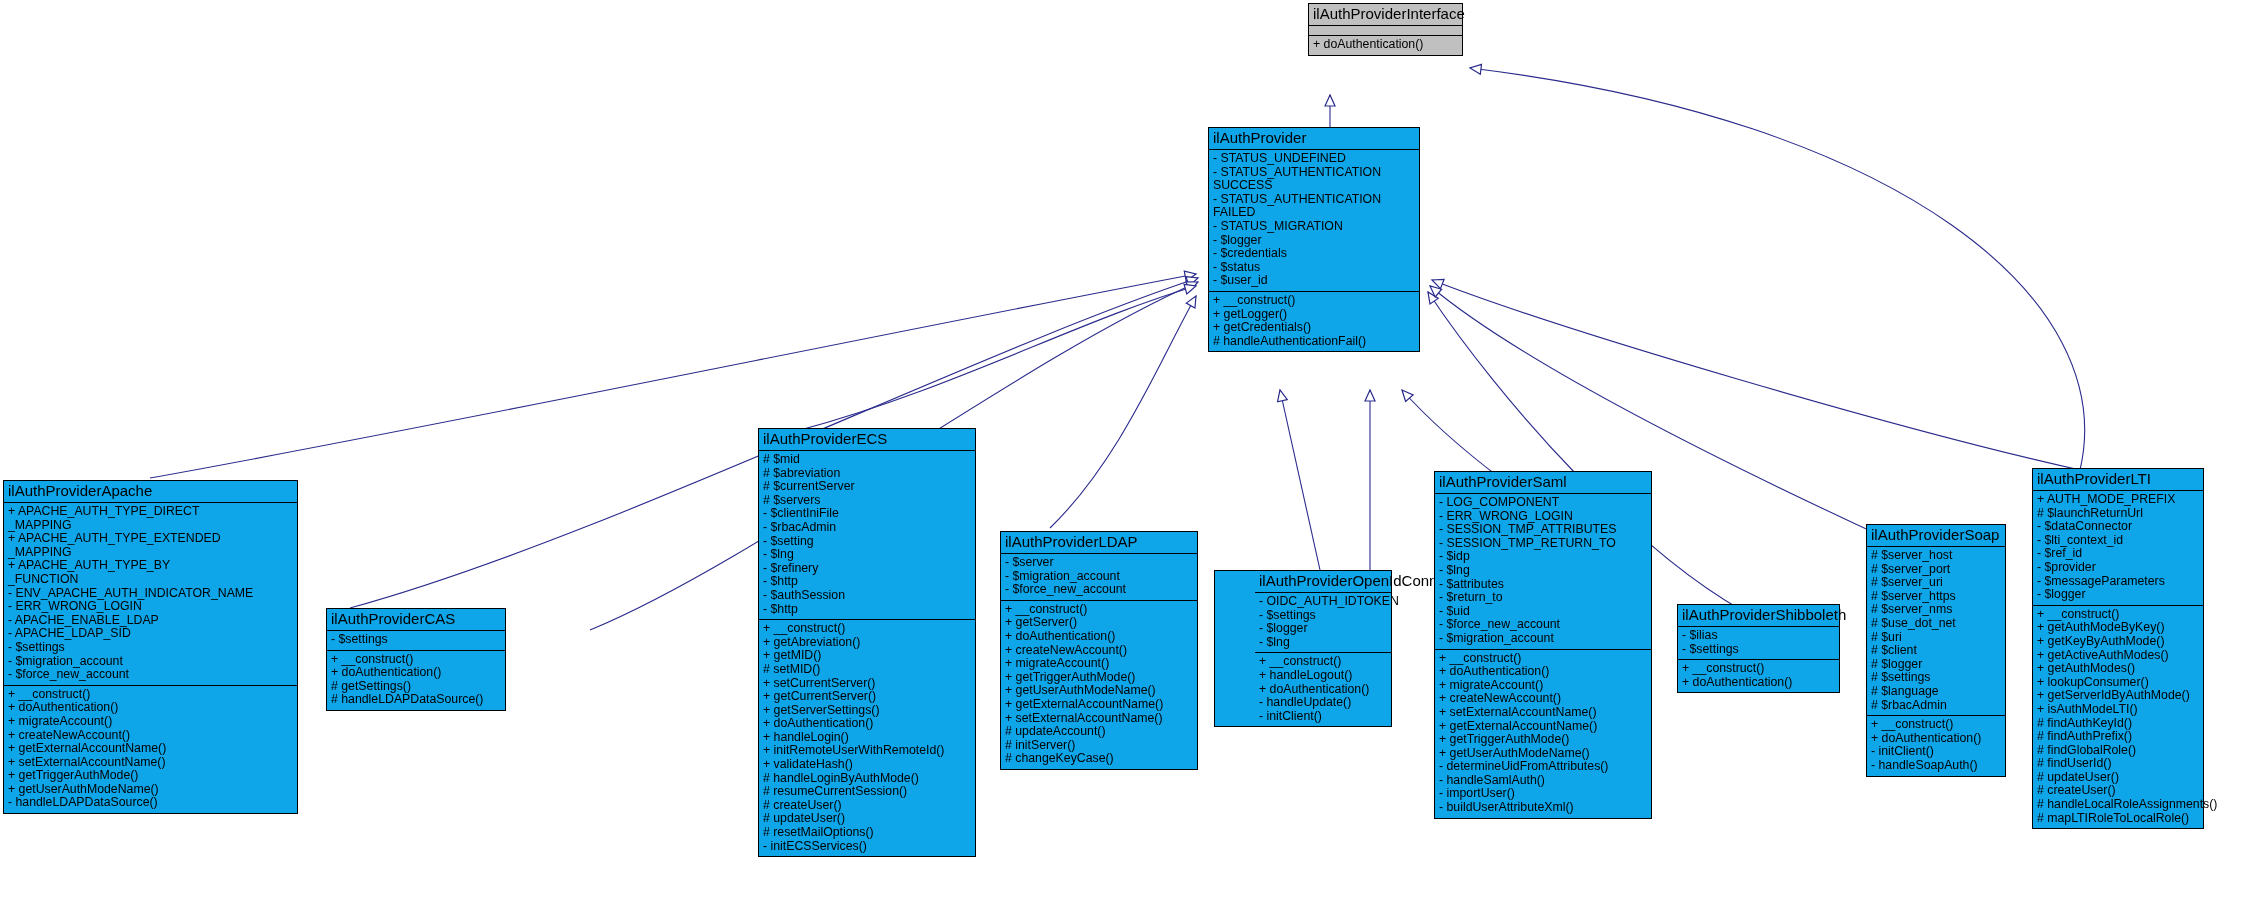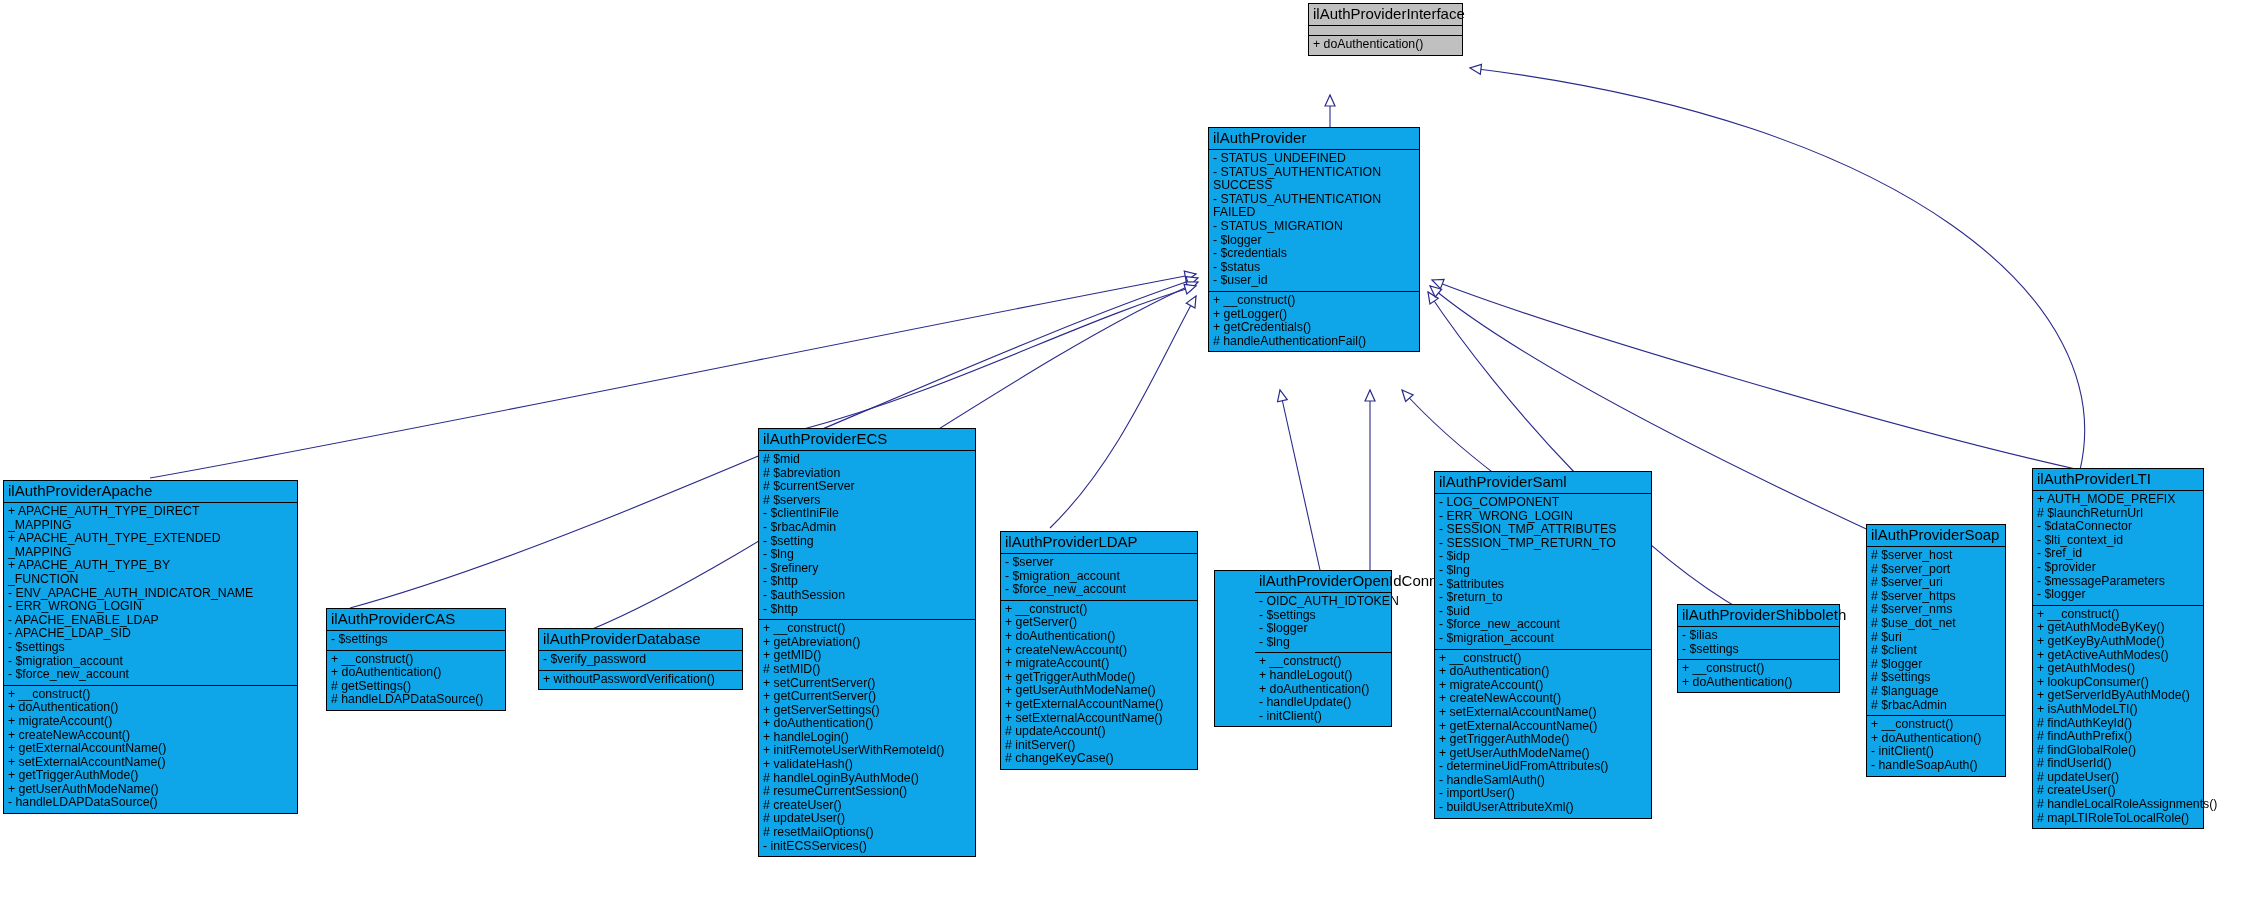--- a/index.html
+++ b/index.html
@@ -140,29 +140,20 @@
       <div>- $settings</div>
     </div>
     <div class="sect">
       <div>+ __construct()</div>
       <div>+ doAuthentication()</div>
       <div># getSettings()</div>
       <div># handleLDAPDataSource()</div>
     </div>
   </div>
 
-  <div class="node" style="left:538px;top:628px;width:205px;">
-    <div class="title">ilAuthProviderDatabase</div>
-    <div class="sect">
-      <div>- $verify_password</div>
-    </div>
-    <div class="sect">
-      <div>+ withoutPasswordVerification()</div>
-    </div>
-  </div>
 
   <div class="node" style="left:758px;top:428px;width:218px;">
     <div class="title">ilAuthProviderECS</div>
     <div class="sect">
       <div># $mid</div>
       <div># $abreviation</div>
       <div># $currentServer</div>
       <div># $servers</div>
       <div>- $clientIniFile</div>
       <div>- $rbacAdmin</div>

